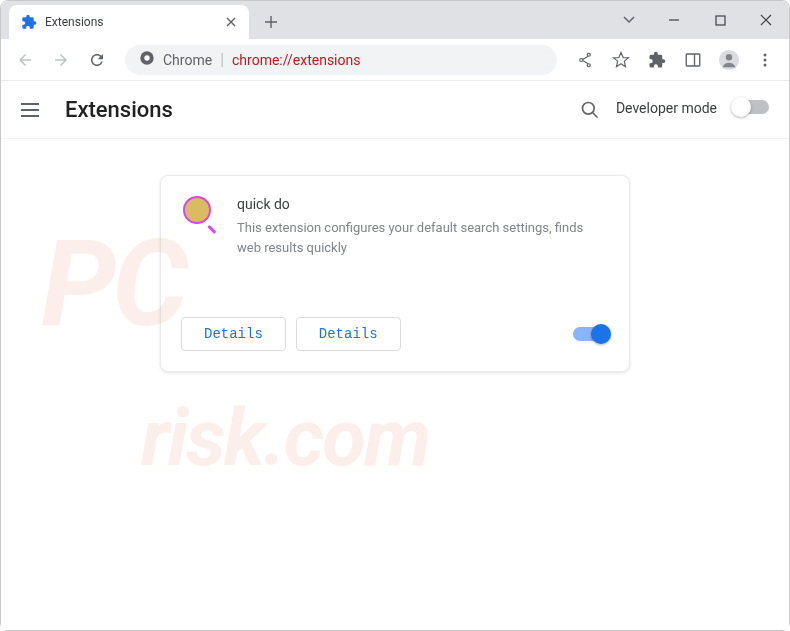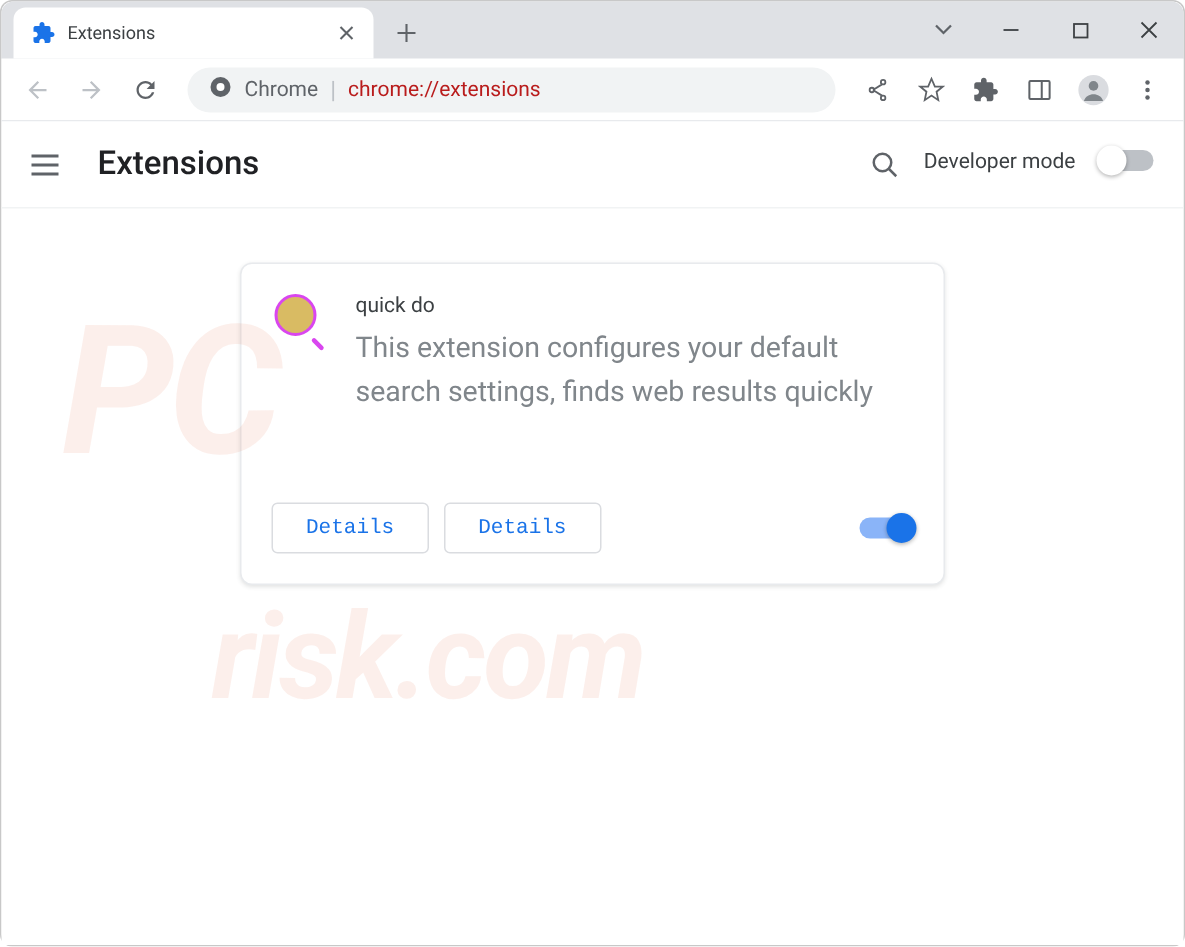--- a/index.html
+++ b/index.html
@@ -34,27 +34,27 @@
 .toggle-off { width: 36px; height: 14px; background: #bdc1c6; border-radius: 7px; position: relative; cursor: pointer; }
 .toggle-off::after { content: ''; position: absolute; width: 20px; height: 20px; background: #fff; border-radius: 50%; top: -3px; left: -2px; box-shadow: 0 1px 3px rgba(0,0,0,0.3); }
 .ext-body { padding: 36px 28px; display: flex; justify-content: center; }
 .ext-card { width: 470px; background: #fff; border: 1px solid #e8eaed; border-radius: 8px; box-shadow: 0 1px 3px rgba(60,64,67,0.15); padding: 20px; }
 .card-top { display: flex; gap: 20px; margin-bottom: 60px; }
 .ext-icon { width: 36px; height: 36px; position: relative; flex-shrink: 0; }
 .ext-icon-circle { width: 28px; height: 28px; border: 2.5px solid #d946ef; border-radius: 50%; background: #d9bb63; position: absolute; top: 0; left: 2px; }
 .ext-icon-handle { width: 10px; height: 2.5px; background: #d946ef; position: absolute; bottom: 2px; right: 0; transform: rotate(45deg); border-radius: 2px; }
 .card-info { flex: 1; }
 .ext-name { font-size: 14px; color: #3c4043; margin-bottom: 6px; }
-.ext-desc { font-size: 19px; color: #80868b; line-height: 1.5; }
+.ext-desc { font-size: 13px; color: #80868b; line-height: 1.5; }
 .card-bottom { display: flex; align-items: center; gap: 10px; }
 .card-btn { border: 1px solid #dadce0; background: #fff; color: #1a73e8; font-size: 14px; padding: 8px 22px; border-radius: 4px; cursor: pointer; font-weight: 500; font-family: Liberation Mono, monospace; }
 .card-spacer { flex: 1; }
 .toggle-on { width: 36px; height: 14px; background: #8ab4f8; border-radius: 7px; position: relative; cursor: pointer; }
 .toggle-on::after { content: ''; position: absolute; width: 20px; height: 20px; background: #1a73e8; border-radius: 50%; top: -3px; right: -2px; box-shadow: 0 1px 3px rgba(0,0,0,0.3); }
-.watermark { position: absolute; top: 124px; left: 40px; font-size: 120px; font-weight: 700; color: rgba(230,100,60,0.1); font-style: italic; pointer-events: none; z-index: 0; line-height: 0.95; letter-spacing: -4px; }
+.watermark { position: absolute; top: 146px; left: 40px; font-size: 120px; font-weight: 700; color: rgba(230,100,60,0.1); font-style: italic; pointer-events: none; z-index: 0; line-height: 0.95; letter-spacing: -4px; }
 .watermark-sub { position: absolute; top: 310px; left: 140px; font-size: 80px; font-weight: 700; color: rgba(230,100,60,0.1); font-style: italic; pointer-events: none; z-index: 0; letter-spacing: -2px; }
 </style>
 </head>
 <body>
 
 <div class="window-frame">
   <div class="titlebar">
     <div class="tab">
       <span class="tab-icon">
         <svg width="16" height="16" viewBox="0 0 24 24" fill="#1a73e8">

